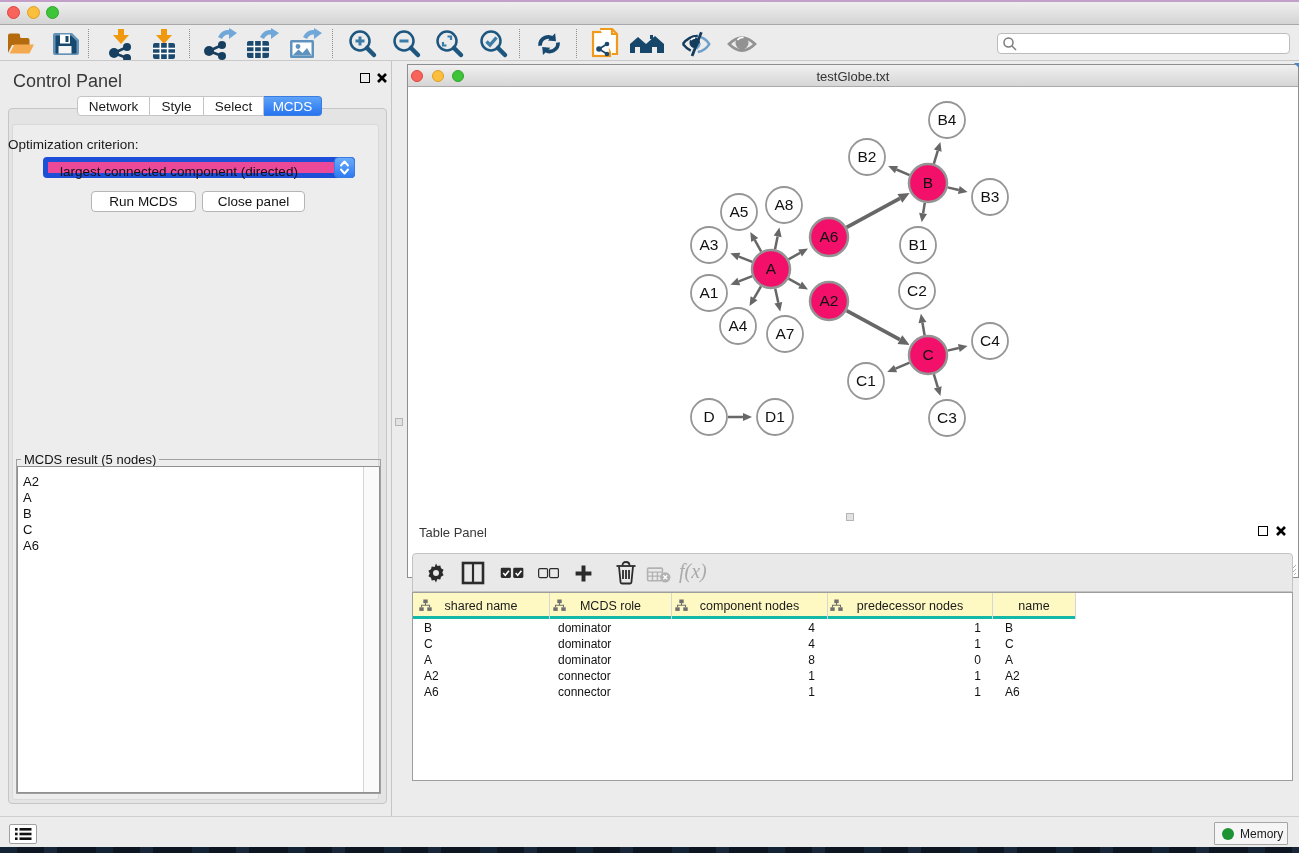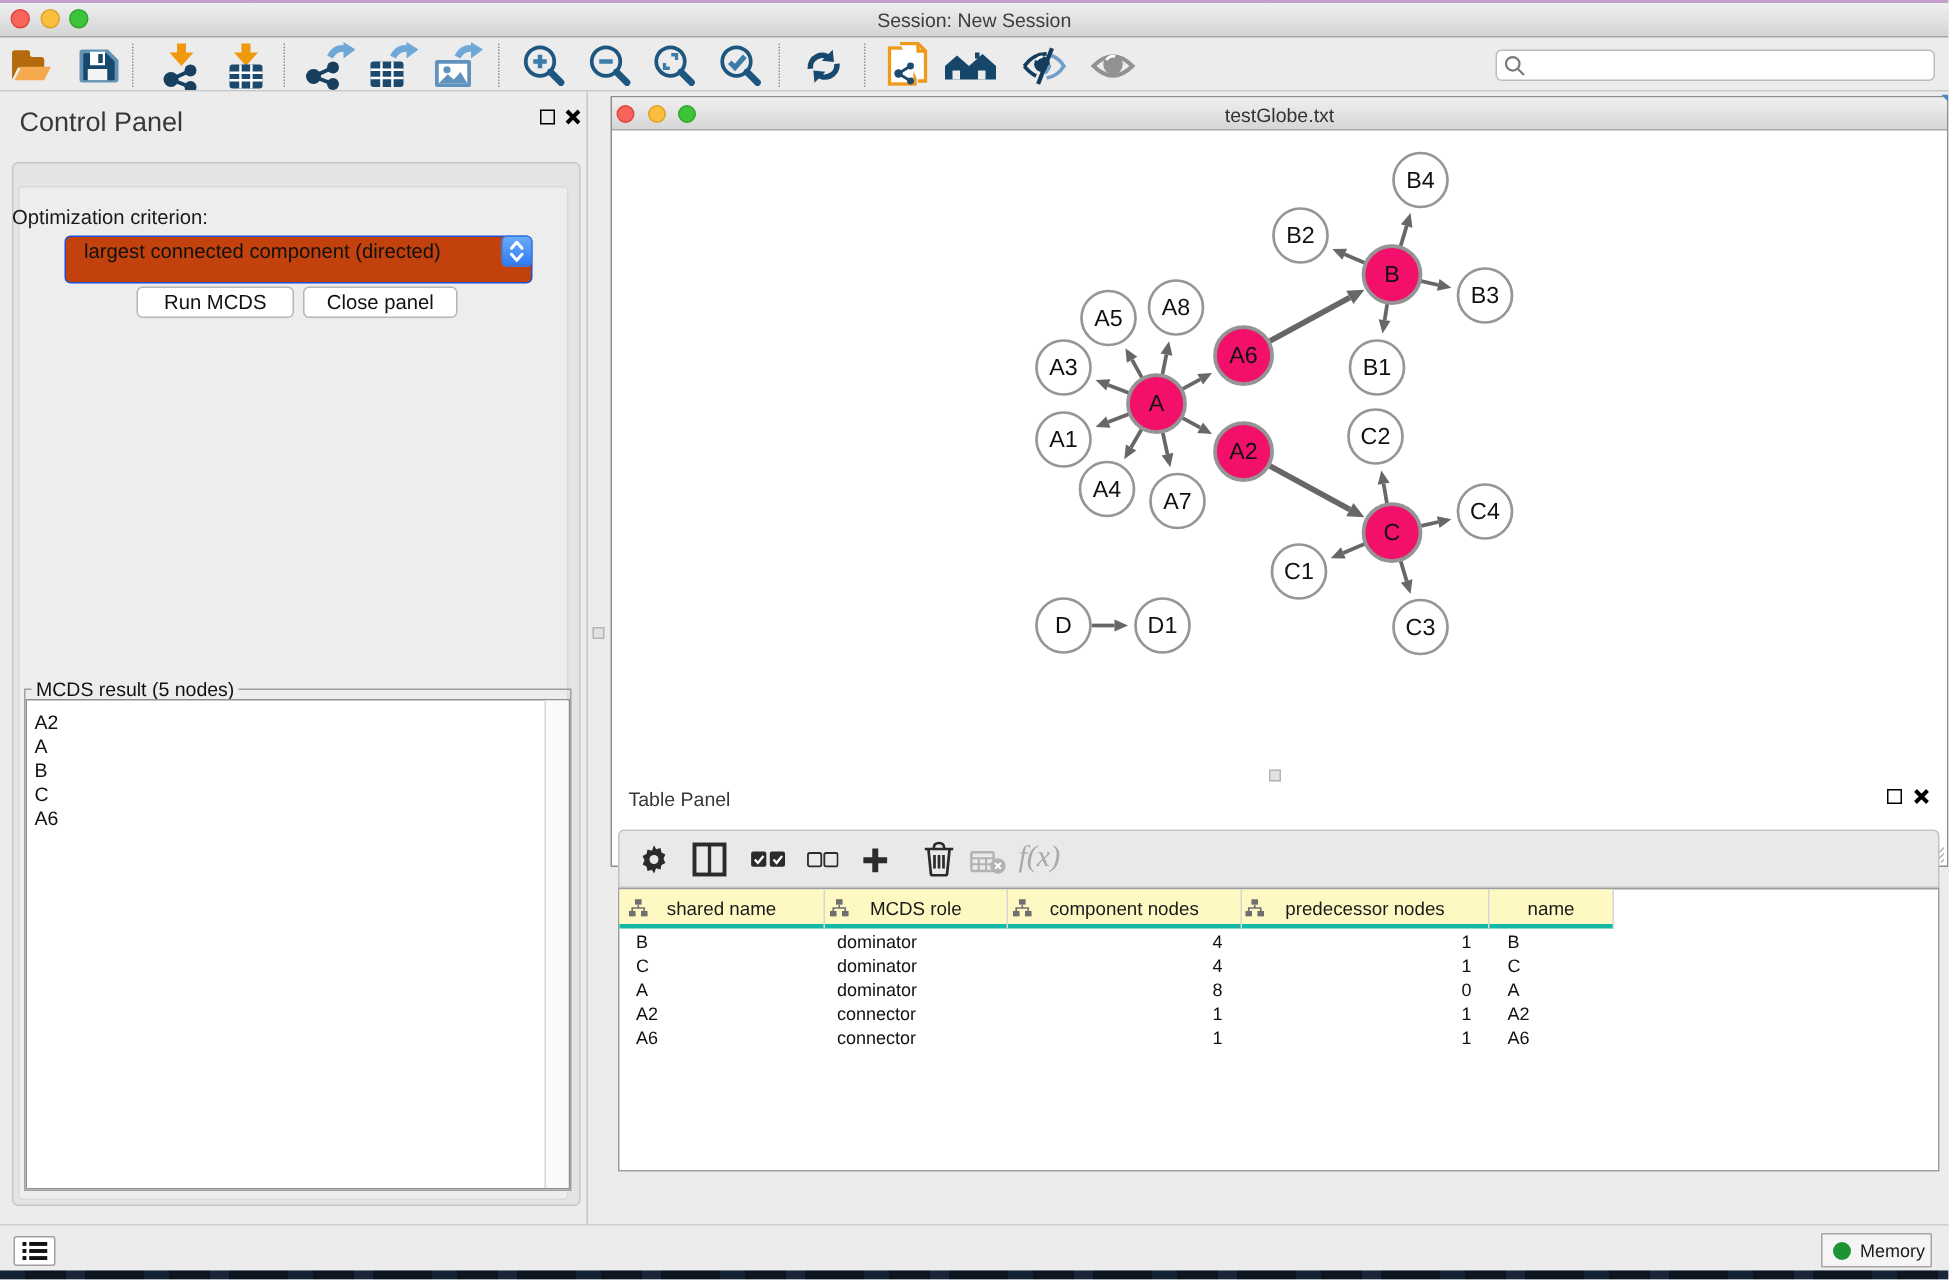--- a/index.html
+++ b/index.html
@@ -15,21 +15,21 @@
 #searchbox{left:997px;top:33px;width:293px;height:21px;background:#fff;border:1px solid #bcbcbc;border-radius:4px}
 #cpanel-title{left:13px;top:71px;font-size:18px;color:#383838}
 .winbtn{top:73px;width:10px;height:10px}
 #subpanel{left:8px;top:108px;width:379px;height:696px;background:#e4e4e4;border:1px solid #c6c6c6;border-radius:4px}
 .seg{position:absolute;display:flex;font-size:13.5px;color:#1a1a1a}
 .seg .s{background:#fff;border:1px solid #c4c4c4;border-left:none;display:flex;align-items:center;justify-content:center;white-space:nowrap}
 .seg .s.first{border-left:1px solid #c4c4c4;border-radius:4px 0 0 4px}
 .seg .s.last{border-radius:0 4px 4px 0}
 .seg .s.sel{background:linear-gradient(#5ea3f8,#2674f0);color:#fff;border-color:#3a7ce0}
 #optlabel{left:8px;top:137px;width:379px;font-size:13.5px;color:#1a1a1a}
-#combo{left:43px;top:157px;width:312px;height:32px;background:#c2410c;border:1px solid #1d4ed8;border-radius:4px;font-size:13.5px;color:#111;line-height:19px;padding-left:12px}
+#combo{left:43px;top:157px;width:312px;height:21px;background:#ec4899;border:5px solid #1d4ed8;border-radius:4px;font-size:13.5px;color:#111;line-height:19px;padding-left:12px}
 #combocap{left:334px;top:157px;width:21px;height:21px;background:linear-gradient(#6aabf9,#2e7bf2);border-radius:4px;border:1px solid #3a7ce0}
 .btn{position:absolute;height:21px;background:#fff;border:1px solid #b5b5b5;border-radius:4px;font-size:13.5px;color:#111;display:flex;align-items:center;justify-content:center}
 #fieldset{left:16px;top:459px;width:365px;height:335px;border:1px solid #a0a0a0}
 #fieldlabel{left:21px;top:452px;background:#ededed;padding:0 3px;font-size:13px;color:#111}
 #listbox{left:17px;top:466px;width:363px;height:327px;background:#fff;border:1px solid #909090;font-size:13px;color:#111;padding:7px 0 0 5px;line-height:16px}
 #listscroll{left:363px;top:467px;width:16px;height:325px;background:#fafafa;border-left:1px solid #d5d5d5}
 #vdivider{left:391px;top:61px;width:1px;height:755px;background:#c6c6c6}
 #netwin{left:407px;top:64px;width:892px;height:514px;background:#fff;border:1px solid #8e8e8e}
 #nettitle{left:0;top:0;width:890px;height:22px;background:linear-gradient(#f0f0f0,#d6d6d6);border-bottom:1px solid #aaa}
 .light2{width:12px;height:12px;border-radius:50%;top:5px}
@@ -45,21 +45,20 @@
 #membtn{left:1214px;top:822px;width:74px;height:23px;background:#f5f5f5;border:1px solid #a5a5a5;border-radius:1px;font-size:12px;color:#1a1a1a;display:flex;align-items:center}
 #listbtn{left:9px;top:824px;width:28px;height:20px;background:#fff;border:1px solid #a0a0a0;border-radius:2px}
 .hsplit{position:absolute;width:8px;height:8px;background:#e2e2e2;border:1px solid #b5b5b5}
 </style></head><body>
 <div id="page">
 <div class="abs" id="topstrip"></div>
 <div class="abs" id="titlebar"></div>
 <div class="abs light" style="left:7px;background:#f8645c;border:1px solid #df443e"></div>
 <div class="abs light" style="left:27px;background:#fbbf3d;border:1px solid #dfa023"></div>
 <div class="abs light" style="left:46px;background:#3ec439;border:1px solid #31a52e"></div>
-<div class="abs" id="titletext">Session: New Session</div>
 <div class="abs" id="toolbar"></div>
 
 <svg class="ticon" style="left:3px" width="36" height="32" viewBox="0 0 36 32">
 <path d="M5 25 V7.5 Q5 5.5 7 5.5 h8.5 q1.5 0 1.5 1.5 v1.5 q0 1.5 1.5 1.5 h6 q2 0 2 2 V17 H9 L5 25 z" fill="#b36b0e"></path>
 <path d="M11.3 16.5 H31 L26.5 25.5 H6.6 z" fill="#f5a94f"></path>
 </svg>
 <svg class="ticon" style="left:48px" width="36" height="32" viewBox="0 0 36 32">
 <path d="M5 7 q0-2 2-2 h17 l7 7 v13 q0 2-2 2 H7 q-2 0-2-2 z" fill="#6593b6"></path>
 <path d="M7.5 8.5 q0-1 1-1 h14.5 l5.5 5.5 v11.5 q0 1-1 1 h-19 q-1 0-1-1 z" fill="#17486e"></path>
 <rect x="12" y="6.5" width="10" height="9" fill="#fff"></rect>
@@ -183,20 +182,26 @@
 <path d="M10 10 L14 14" stroke="#7a7a7a" stroke-width="1.5"></path>
 </svg>
 
 <div class="abs" id="cpanel-title">Control Panel</div>
 <div class="abs winbtn" style="left:360px;border:1.5px solid #000"></div>
 <svg class="abs" style="left:376px;top:72px" width="12" height="12" viewBox="0 0 12 12">
       <path d="M2 2 L10 10 M10 2 L2 10" stroke="#000" stroke-width="2.6"></path>
     </svg>
 <div class="abs" id="subpanel"></div>
 <div class="abs" style="left:12px;top:124px;width:367px;height:676px;background:#ededed;border:1px solid #d9d9d9;border-radius:3px"></div>
+<div class="seg" style="left:77px;top:96px;height:20px">
+<div class="s first" style="width:73px">Network</div>
+<div class="s" style="width:54px">Style</div>
+<div class="s" style="width:60px">Select</div>
+<div class="s last sel" style="width:58px">MCDS</div>
+</div>
 <div class="abs" id="optlabel">Optimization criterion:</div>
 <div class="abs" id="combo">largest connected component (directed)</div>
 <div class="abs" id="combocap"><svg width="19" height="19" viewBox="0 0 19 19">
         <path d="M6 7.5 L9.5 3.5 L13 7.5 M6 11.5 L9.5 15.5 L13 11.5" stroke="#fff" stroke-width="2" fill="none" stroke-linecap="round" stroke-linejoin="round"></path>
       </svg></div>
 <div class="btn" style="left:91px;top:191px;width:105px">Run MCDS</div>
 <div class="btn" style="left:202px;top:191px;width:103px">Close panel</div>
 <div class="abs" id="fieldset"></div>
 <div class="abs" id="fieldlabel">MCDS result (5 nodes)</div>
 <div class="abs" id="listbox">A2<br>A<br>B<br>C<br>A6</div>

